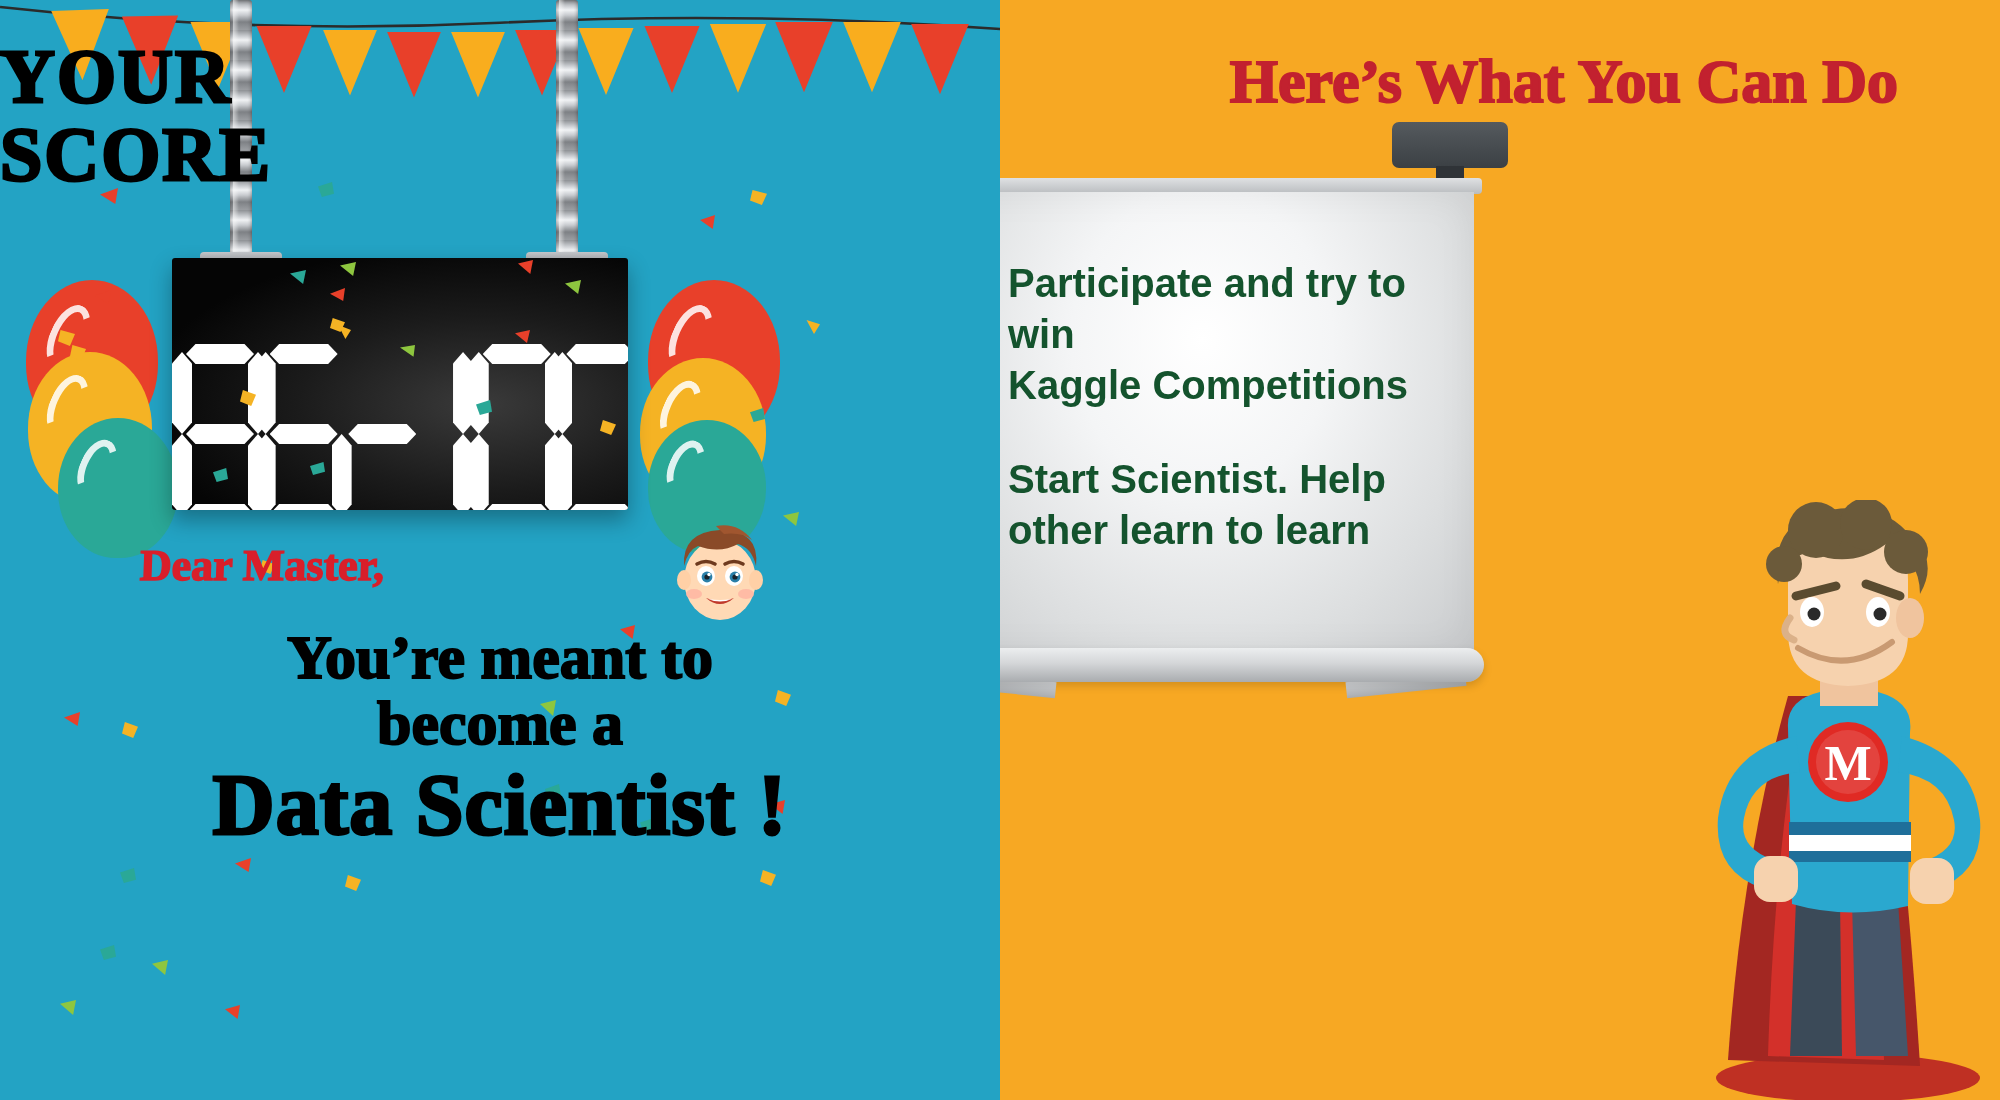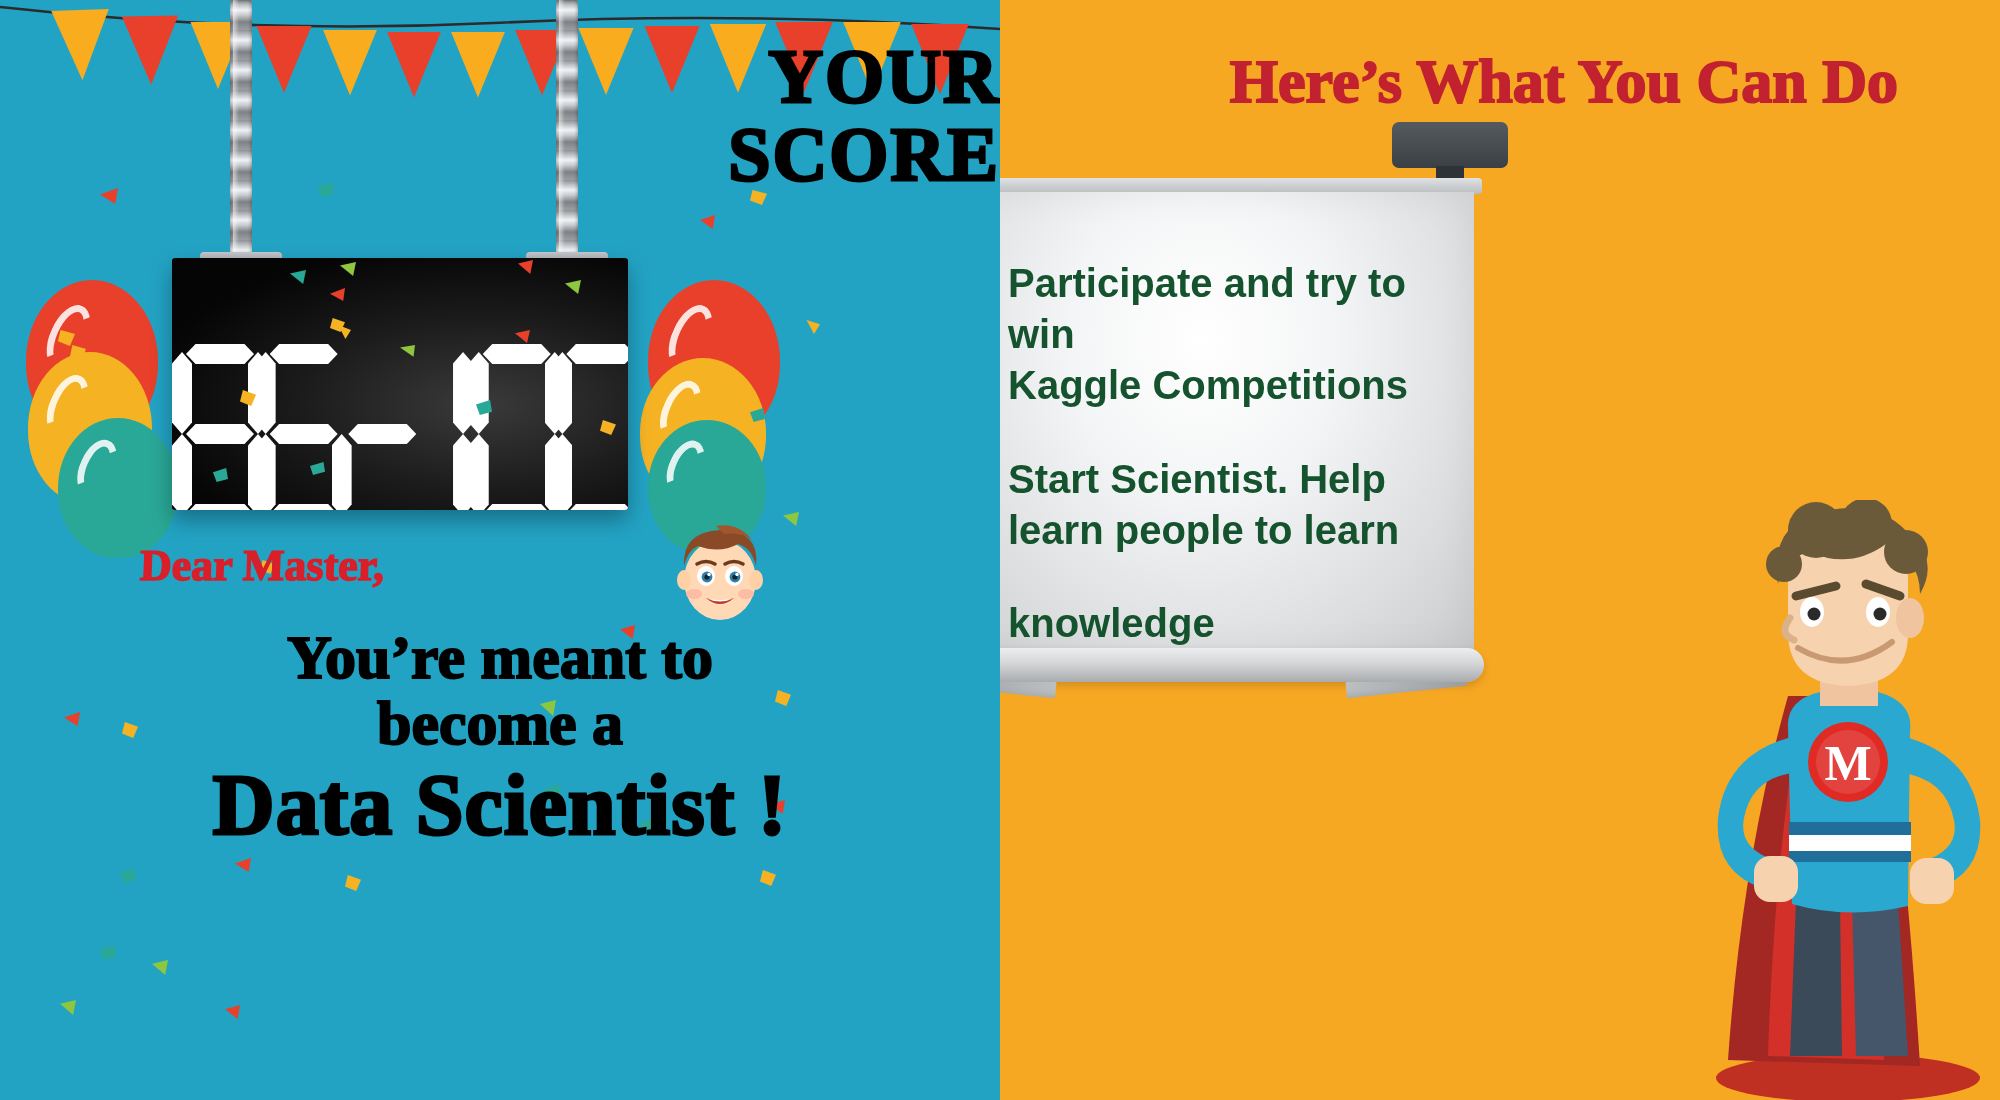--- a/index.html
+++ b/index.html
@@ -88,21 +88,21 @@
     border-radius:50%; border:7px solid rgba(255,255,255,.85);
     border-right-color:transparent; border-bottom-color:transparent;
     transform:rotate(24deg);
   }
 
   
   .confetti { position:absolute; }
 
   
   .your-score {
-    position:absolute; width:1000px; text-align:right;
+    position:absolute; width:1000px; text-align:left;
     font-family:"Liberation Serif", serif;
     font-weight:bold; color:#000; letter-spacing:2px;
     line-height:1.02; -webkit-text-stroke:3px #000;
   }
   .dear-master {
     position:absolute;
     font-family:"Liberation Serif", serif;
     font-weight:bold; color:#d81f2a; font-size:44px;
     -webkit-text-stroke:1.5px #d81f2a;
     transform:skewX(-2deg);
@@ -388,27 +388,26 @@
         <div class="list-num">1.</div>
         <div class="list-text">
           <div>Participate and try to win</div>
           <div>Kaggle Competitions</div>
         </div>
       </div>
       <div class="list-item">
         <div class="list-num">2.</div>
         <div class="list-text">
           <div>Start Scientist. Help</div>
-          <div>learn people to learn</div>
+          <div>other learn to learn</div>
         </div>
       </div>
       <div class="list-item">
         <div class="list-num">3.</div>
         <div class="list-text">
-          <div>knowledge</div>
         </div>
       </div>
     </div>
 
     <div class="hero" style="left:670px; top:500px; width:330px; height:600px;">
       <svg viewBox="0 0 330 600" width="330" height="600">
 
         <ellipse cx="178" cy="578" rx="132" ry="24" fill="#bf3023"></ellipse>
 
         <path d="M118 196 Q72 360 58 560 L250 566 Q236 340 212 196 Z" fill="#a32722"></path>

